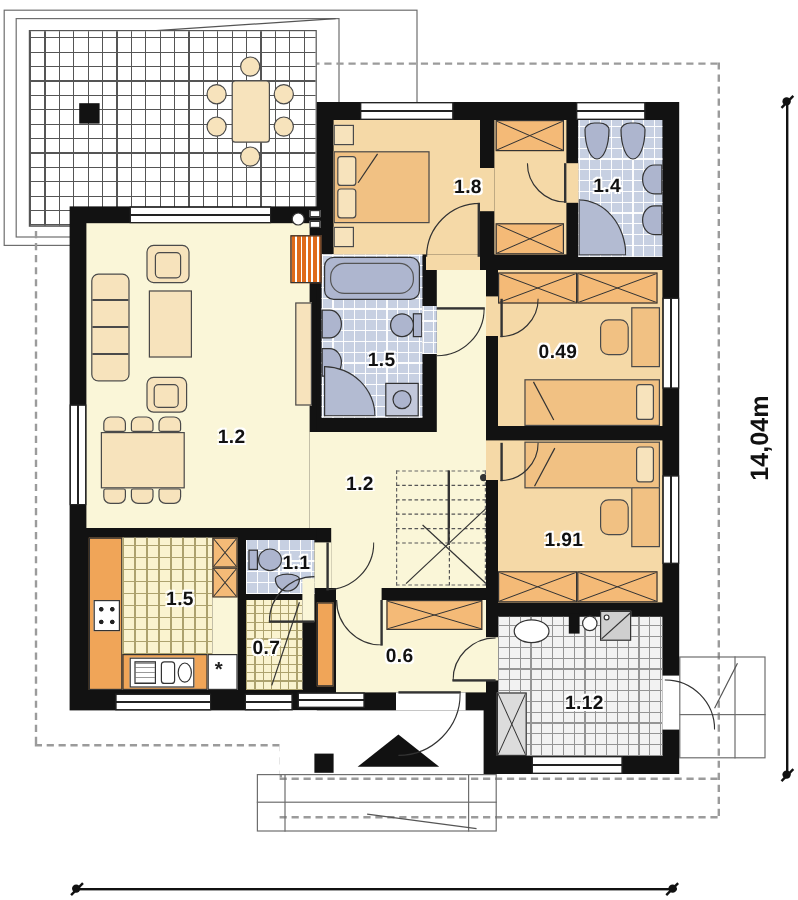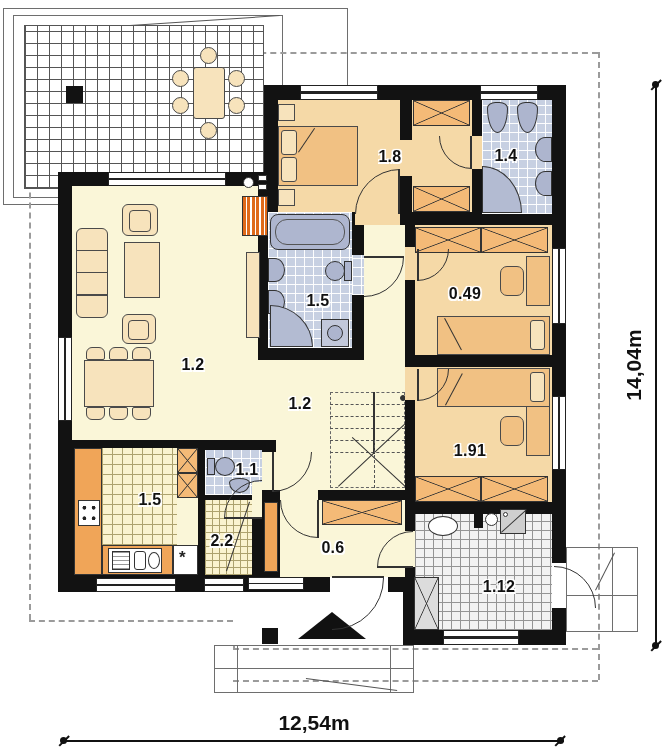--- a/index.html
+++ b/index.html
@@ -273,36 +273,35 @@
   <div class="leaf" style="left:417px;top:249px;width:1.5px;height:32px;"></div>
   <div class="arc" style="left:385px;top:337px;width:64px;height:64px;clip-path:inset(50% 0 0 50%);"></div>
   <div class="leaf" style="left:417px;top:369px;width:1.5px;height:32px;"></div>
   <div class="arc" style="left:512px;top:566px;width:84px;height:84px;clip-path:inset(0 0 50% 50%);"></div>
   <div class="arc" style="left:377px;top:531px;width:72px;height:72px;clip-path:inset(0 50% 50% 0);"></div>
   <div class="leaf" style="left:377px;top:566px;width:36px;height:1.5px;"></div>
 
   <div class="room-label" style="left:333px;top:548px;">0.6</div>
   <div class="room-label" style="left:300px;top:404px;">1.2</div>
   <div class="room-label" style="left:247px;top:470px;">1.1</div>
-  <div class="room-label" style="left:222px;top:541px;">2.2</div>
+  <div class="room-label" style="left:222px;top:541px;">0.7</div>
   <div class="room-label" style="left:150px;top:500px;text-align:center;">1.5</div>
   <div class="room-label" style="left:193px;top:365px;">1.2</div>
   <div class="room-label" style="left:318px;top:301px;">1.5</div>
   <div class="room-label" style="left:390px;top:157px;">1.8</div>
   <div class="room-label" style="left:506px;top:156px;">1.4</div>
   <div class="room-label" style="left:465px;top:294px;">0.49</div>
   <div class="room-label" style="left:470px;top:451px;">1.91</div>
-  <div class="room-label" style="left:499px;top:587px;">1.12</div>
+  <div class="room-label" style="left:487px;top:587px;">1.12</div>
 
   <div class="abs" style="left:64px;top:740px;width:500px;height:1.5px;background:#111;"></div>
   <div class="dot" style="left:60px;top:737px;"></div>
   <div class="dot" style="left:557px;top:737px;"></div>
   <div class="abs" style="left:57px;top:740px;width:14px;height:1.5px;background:#111;transform:rotate(-45deg);"></div>
   <div class="abs" style="left:553px;top:740px;width:14px;height:1.5px;background:#111;transform:rotate(-45deg);"></div>
-  <div class="dim-label" style="left:244px;top:711px;width:140px;">12,54m</div>
 
   <div class="abs" style="left:655px;top:84px;width:1.5px;height:562px;background:#111;"></div>
   <div class="dot" style="left:652px;top:81px;"></div>
   <div class="dot" style="left:652px;top:642px;"></div>
   <div class="abs" style="left:649px;top:84px;width:14px;height:1.5px;background:#111;transform:rotate(-45deg);"></div>
   <div class="abs" style="left:649px;top:645px;width:14px;height:1.5px;background:#111;transform:rotate(-45deg);"></div>
   <div class="dim-label" style="left:594px;top:353px;width:80px;transform:rotate(-90deg);">14,04m</div>
 
 </div>
 

